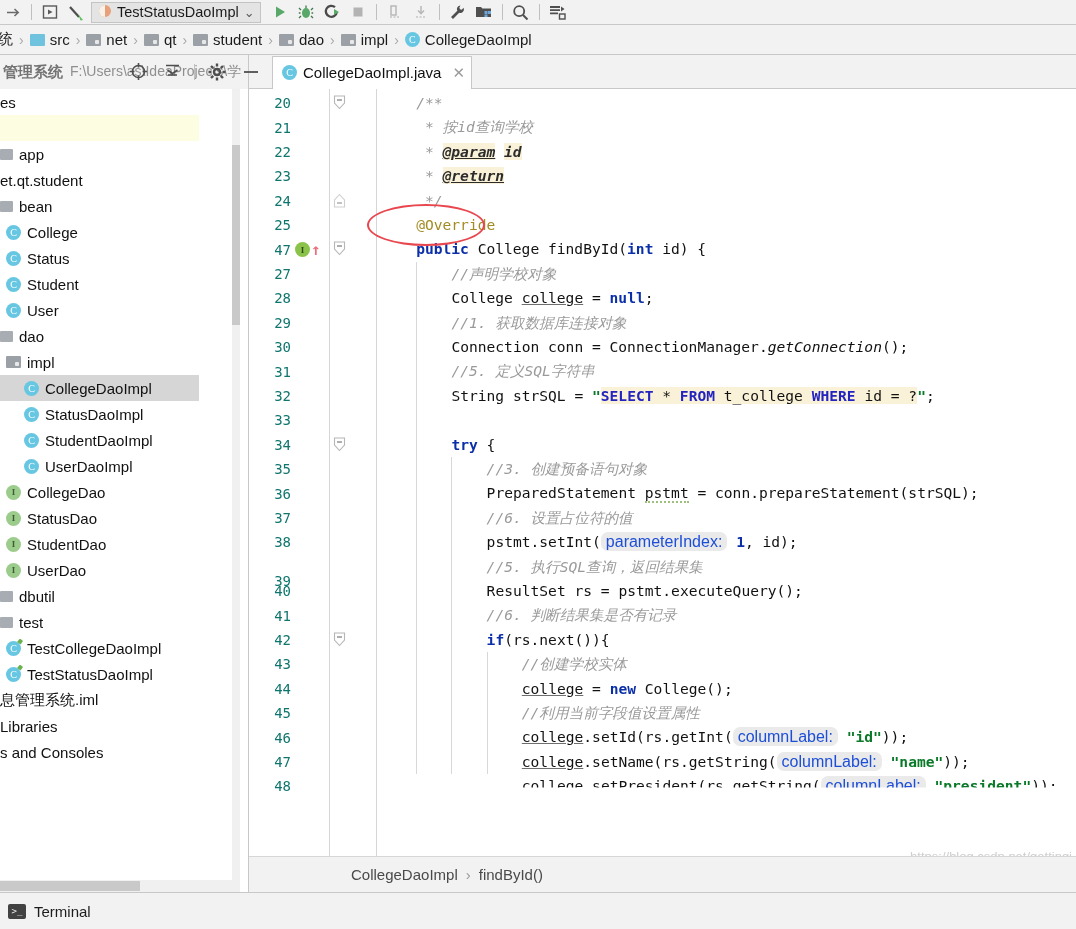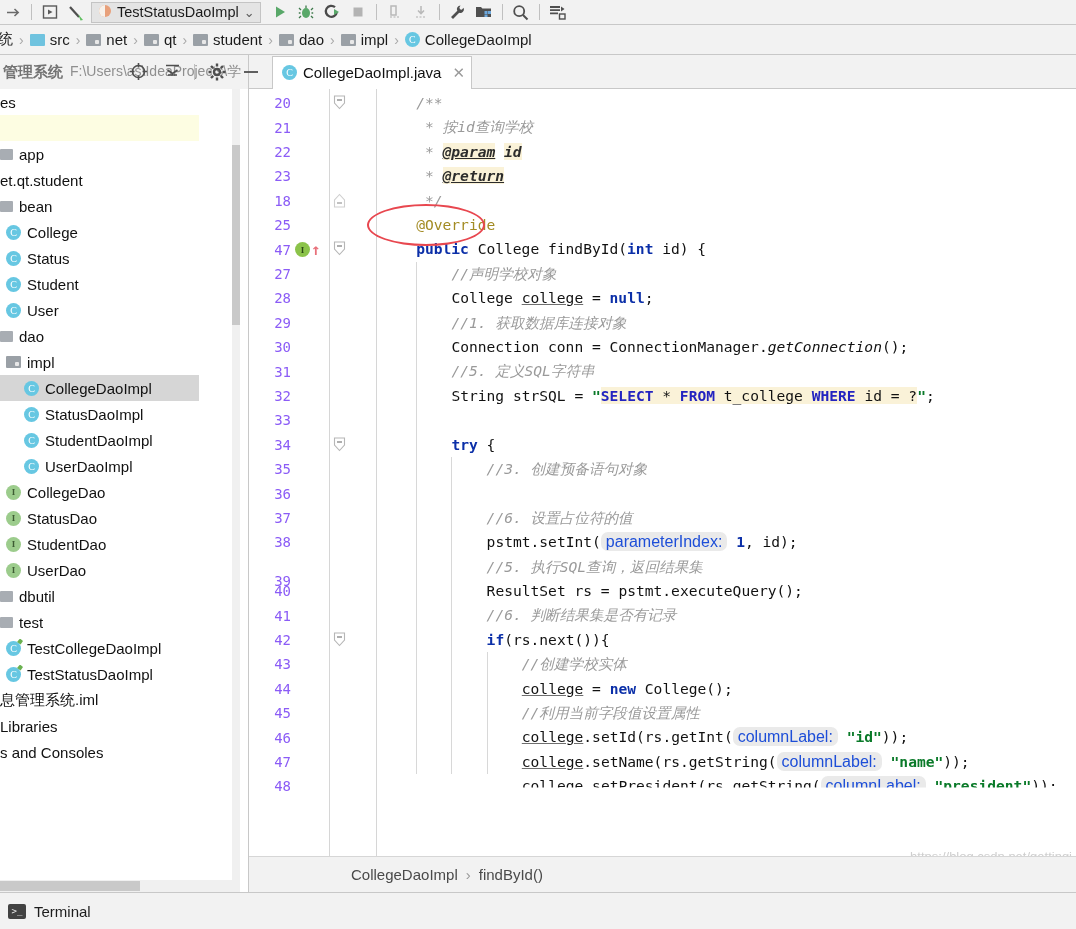--- a/index.html
+++ b/index.html
@@ -159,21 +159,21 @@
   }
   .gutter {
     position: absolute; left: 0; top: 0; width: 128px; height: 100%;
     background: #fff;
   }
   .gutter-line {
     position: absolute; left: 0; width: 128px; height: 24.4px;
     display: flex; align-items: center;
   }
   .lnum {
-    width: 42px; text-align: right; color: #8b5cf6; font-size: 14px;
+    width: 42px; text-align: right; color: #0f766e; font-size: 14px;
     font-family: "DejaVu Sans Mono", monospace;
   }
   .gutter-marks { width: 38px; display: flex; align-items: center; gap: 1px; padding-left: 4px;}
   .gutter-vline {
     position: absolute; left: 80px; top: 0; width: 1px; height: 100%; background: #d6d6d6;
   }
   .gutter-vline2 {
     position: absolute; left: 127px; top: 0; width: 1px; height: 100%; background: #d6d6d6;
   }
   .fold {
@@ -541,21 +541,21 @@
           </div>
           <div class="gutter-line" style="top: 50.8px;">
             <span class="lnum">22</span>
             <span class="gutter-marks"></span>
           </div>
           <div class="gutter-line" style="top: 75.2px;">
             <span class="lnum">23</span>
             <span class="gutter-marks"></span>
           </div>
           <div class="gutter-line" style="top: 99.6px;">
-            <span class="lnum">18</span>
+            <span class="lnum">24</span>
             <span class="gutter-marks"></span>
           </div>
           <div class="fold" style="top: 102.6px;">
             <svg width="13" height="17" viewBox="0 0 13 17">
               <path d="M1.5 15 h10 V8 L6.5 2.5 L1.5 8 Z" fill="#fff" stroke="#cfcfcf" stroke-width="1.1"></path>
               <path d="M4 11 h5" stroke="#9a9a9a" stroke-width="1.2"></path>
             </svg>
           </div>
           <div class="gutter-line" style="top: 124px;">
             <span class="lnum">25</span>
@@ -687,20 +687,21 @@
           <div class="cline" style="top: 148.4px; left: 39.2px;"><span class="kw">public</span><span class=""> College findById(</span><span class="kw">int</span><span class=""> id) {</span></div>
           <div class="cline" style="top: 172.8px; left: 74.4px;"><span class="cmt">//声明学校对象</span></div>
           <div class="cline" style="top: 197.2px; left: 74.4px;"><span class="">College </span><span class="field">college</span><span class=""> = </span><span class="kw">null</span><span class="">;</span></div>
           <div class="cline" style="top: 221.6px; left: 74.4px;"><span class="cmt">//1. 获取数据库连接对象</span></div>
           <div class="cline" style="top: 246px; left: 74.4px;"><span class="">Connection conn = ConnectionManager.</span><span class="mstatic">getConnection</span><span class="">();</span></div>
           <div class="cline" style="top: 270.4px; left: 74.4px;"><span class="cmt">//5. 定义SQL字符串</span></div>
           <div class="cline" style="top: 294.8px; left: 74.4px;"><span class="">String strSQL = </span><span class="str">"</span><span class="sqlhl sqlkw">SELECT</span><span class="sqlhl"> * </span><span class="sqlhl sqlkw">FROM</span><span class="sqlhl"> t_college </span><span class="sqlhl sqlkw">WHERE</span><span class="sqlhl"> id = ?</span><span class="str">"</span><span class="">;</span></div>
           <div class="cline" style="top: 319.2px; left: 74.4px;"></div>
           <div class="cline" style="top: 343.6px; left: 74.4px;"><span class="kw">try</span><span class=""> {</span></div>
           <div class="cline" style="top: 368px; left: 109.6px;"><span class="cmt">//3. 创建预备语句对象</span></div>
+          <div class="cline" style="top: 392.4px; left: 109.6px;"><span class="">PreparedStatement </span><span class="typo">pstmt</span><span class=""> = conn.prepareStatement(strSQL);</span></div>
           <div class="cline" style="top: 416.8px; left: 109.6px;"><span class="cmt">//6. 设置占位符的值</span></div>
           <div class="cline" style="top: 441.2px; left: 109.6px;"><span class="">pstmt.setInt(</span><span class="phint">parameterIndex:</span><span class=""> </span><span class="kw">1</span><span class="">, id);</span></div>
           <div class="cline" style="top: 465.6px; left: 109.6px;"><span class="cmt">//5. 执行SQL查询，返回结果集</span></div>
           <div class="cline" style="top: 490px; left: 109.6px;"><span class="">ResultSet rs = pstmt.executeQuery();</span></div>
           <div class="cline" style="top: 514.4px; left: 109.6px;"><span class="cmt">//6. 判断结果集是否有记录</span></div>
           <div class="cline" style="top: 538.8px; left: 109.6px;"><span class="kw">if</span><span class="">(rs.next()){</span></div>
           <div class="cline" style="top: 563.2px; left: 144.8px;"><span class="cmt">//创建学校实体</span></div>
           <div class="cline" style="top: 587.6px; left: 144.8px;"><span class="field">college</span><span class=""> = </span><span class="kw">new</span><span class=""> College();</span></div>
           <div class="cline" style="top: 612px; left: 144.8px;"><span class="cmt">//利用当前字段值设置属性</span></div>
           <div class="cline" style="top: 636.4px; left: 144.8px;"><span class="field">college</span><span class="">.setId(rs.getInt(</span><span class="phint">columnLabel:</span><span class=""> </span><span class="str">"id"</span><span class="">));</span></div>

